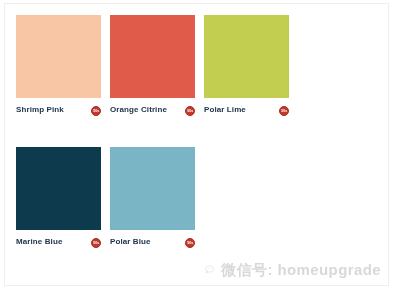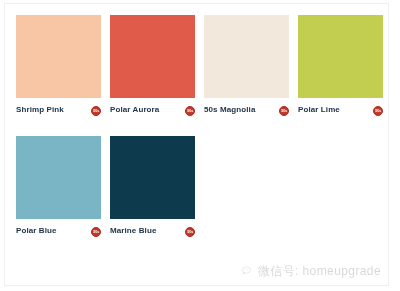--- a/index.html
+++ b/index.html
@@ -31,21 +31,21 @@
     border: 1px solid #f0efed;
     box-sizing: border-box;
   }
   .swatch-grid {
     position: absolute;
     left: 11px;
     top: 11px;
     width: 362px;
     display: flex;
     flex-direction: column;
-    gap: 20px;
+    gap: 31px;
   }
   .swatch-row {
     display: flex;
     flex-direction: row;
     gap: 9px;
   }
   .swatch-cell {
     width: 85px;
     display: flex;
     flex-direction: column;
@@ -101,24 +101,25 @@
     align-items: center;
     gap: 4px;
     opacity: 0.55;
   }
   .wechat-icon {
     width: 12px;
     height: 11px;
     display: block;
   }
   .watermark-text {
-    font-size: 12px;
+    font-size: 15px;
     color: #b9b9b9;
     letter-spacing: 0.4px;
     white-space: nowrap;
+    font-weight: bold;
   }
 </style>
 </head>
 <body>
 
 <div class="page">
   <div class="card">
 
     <div class="swatch-grid">
 
@@ -129,65 +130,56 @@
             <span class="swatch-label">Shrimp Pink</span>
             <span class="badge">
               <span class="badge-text">50s</span>
             </span>
           </div>
         </div>
 
         <div class="swatch-cell">
           <span class="swatch-chip" style="background:#e05b49"></span>
           <div class="swatch-meta">
-            <span class="swatch-label">Polar Aurora</span>
-            <span class="badge">
-              <span class="badge-text">50s</span>
-            </span>
-          </div>
-        </div>
-
-        <div class="swatch-cell">
-          <span class="swatch-chip" style="background:#f2e8db"></span>
-          <div class="swatch-meta">
-            <span class="swatch-label">50s Magnolia</span>
-            <span class="badge">
-              <span class="badge-text">50s</span>
-            </span>
-          </div>
-        </div>
+            <span class="swatch-label">Orange Citrine</span>
+            <span class="badge">
+              <span class="badge-text">50s</span>
+            </span>
+          </div>
+        </div>
+
 
         <div class="swatch-cell">
           <span class="swatch-chip" style="background:#c2ce50"></span>
           <div class="swatch-meta">
             <span class="swatch-label">Polar Lime</span>
             <span class="badge">
               <span class="badge-text">50s</span>
             </span>
           </div>
         </div>
       </div>
 
       <div class="swatch-row">
 
 
         <div class="swatch-cell">
+          <span class="swatch-chip" style="background:#0d3a4c"></span>
+          <div class="swatch-meta">
+            <span class="swatch-label">Marine Blue</span>
+            <span class="badge">
+              <span class="badge-text">50s</span>
+            </span>
+          </div>
+        </div>
+
+        <div class="swatch-cell">
           <span class="swatch-chip" style="background:#7ab5c6"></span>
           <div class="swatch-meta">
             <span class="swatch-label">Polar Blue</span>
-            <span class="badge">
-              <span class="badge-text">50s</span>
-            </span>
-          </div>
-        </div>
-
-        <div class="swatch-cell">
-          <span class="swatch-chip" style="background:#0d3a4c"></span>
-          <div class="swatch-meta">
-            <span class="swatch-label">Marine Blue</span>
             <span class="badge">
               <span class="badge-text">50s</span>
             </span>
           </div>
         </div>
       </div>
 
     </div>
 
     <div class="watermark">

